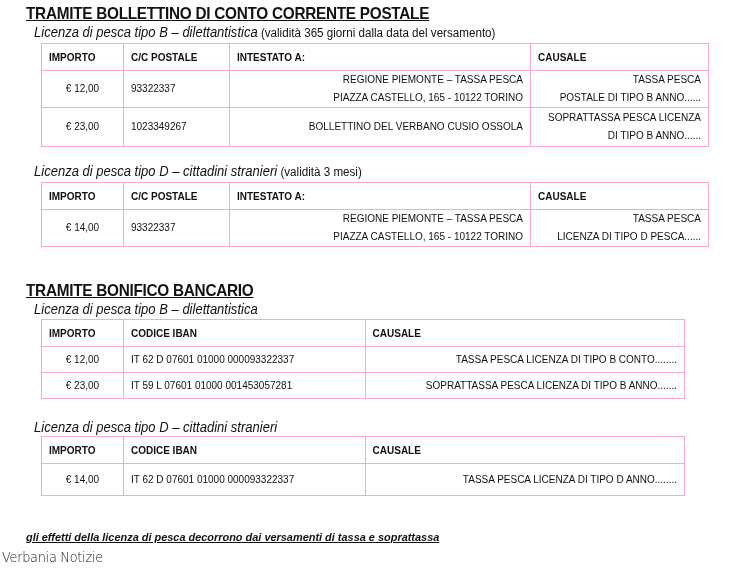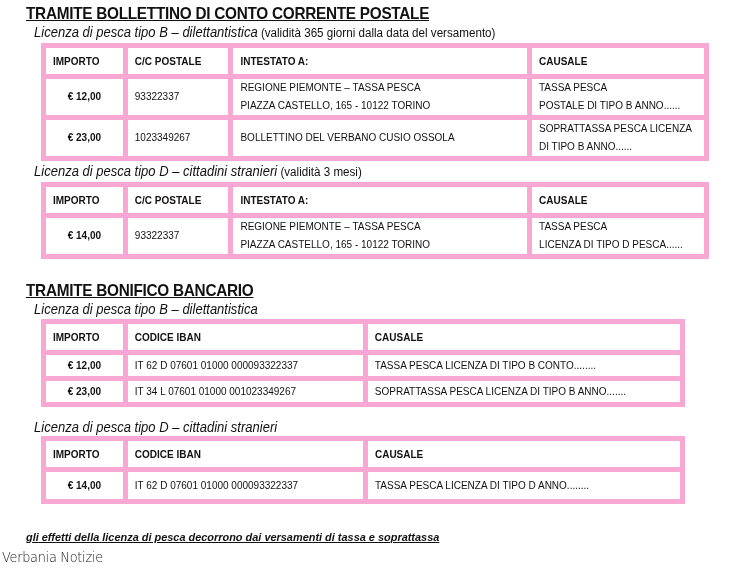--- a/index.html
+++ b/index.html
@@ -6,24 +6,24 @@
   body { width: 734px; height: 568px; position: relative; overflow: hidden;
          font-family: "Liberation Sans", sans-serif; color: #111; }
   .section-title { position: absolute; left: 26px; font-size: 16.5px; font-weight: bold;
                    text-decoration: underline; letter-spacing: -0.3px; transform: scaleX(0.93);
                    transform-origin: left; white-space: nowrap; }
   .subtitle { position: absolute; left: 34px; font-size: 14px; white-space: nowrap;
               transform: scaleX(0.93); transform-origin: left; }
   .subtitle .it { font-style: italic; }
   .subtitle .note { font-size: 12.5px; }
   table { position: absolute; left: 41px; border-collapse: collapse; font-size: 10px; }
-  td, th { border: 5px solid #f9a8d4; padding: 0 7px; vertical-align: middle; }
+  td, th { border: 1px solid #f9a8d4; padding: 0 7px; vertical-align: middle; }
   th { font-weight: bold; text-align: left; height: 26px; font-size: 10px; }
-  td { line-height: 18px; }
-  .amt { font-weight: bold; text-align: center; }
+  td { line-height: 18px; text-align: right; }
+  .amt { font-weight: normal; text-align: center; }
   .ctr { text-align: left; }
   .two { height: 35px; }
   .one { height: 26px; }
   .footnote { position: absolute; left: 26px; top: 531px; font-size: 11.5px; font-weight: bold;
               font-style: italic; text-decoration: underline; white-space: nowrap;
               transform: scaleX(0.95); transform-origin: left; }
   .credit { position: absolute; left: 2px; top: 549px; font-family: "DejaVu Sans", sans-serif;
             font-size: 14px; font-weight: 300; color: #222; letter-spacing: -0.3px;
             transform: scaleX(0.92); transform-origin: left; white-space: nowrap; }
 </style>
@@ -125,21 +125,21 @@
     <th>CODICE IBAN</th>
     <th>CAUSALE</th>
   </tr>
   <tr class="one">
     <td class="amt">€ 12,00</td>
     <td class="ctr">IT 62 D 07601 01000 000093322337</td>
     <td>TASSA PESCA LICENZA DI TIPO B  CONTO........</td>
   </tr>
   <tr class="one">
     <td class="amt">€ 23,00</td>
-    <td class="ctr">IT 34 L 07601 01000 001023349267</td>
+    <td class="ctr">IT 59 L 07601 01000 001453057281</td>
     <td>SOPRATTASSA PESCA LICENZA DI TIPO B ANNO.......</td>
   </tr>
 </tbody>
   </table>
 
 <div class="subtitle" style="top:419px;">
   <span class="it">Licenza di pesca tipo D – cittadini stranieri</span>
 </div>
 
 <table style="top:436px; width:644px;">

